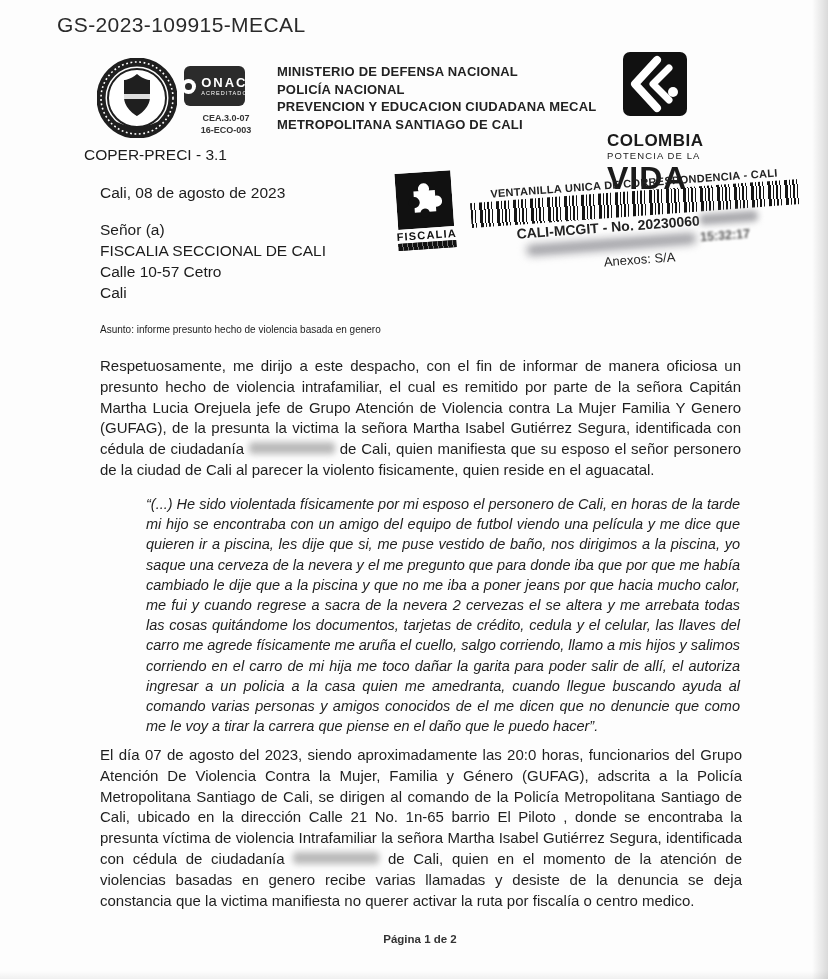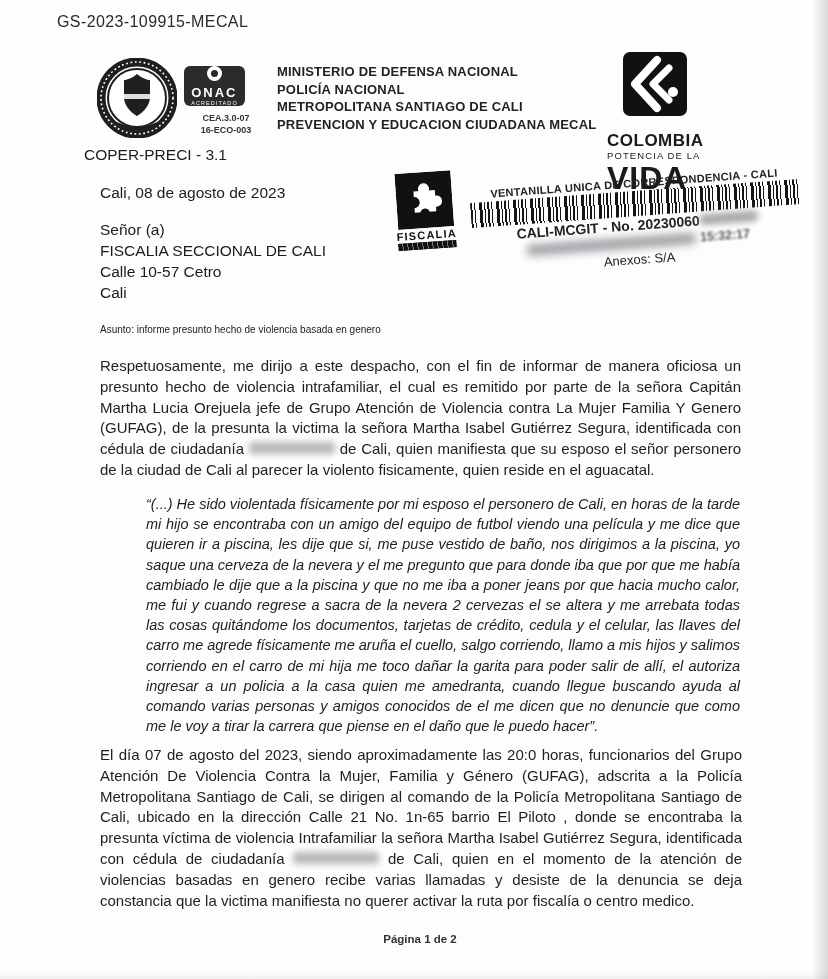--- a/index.html
+++ b/index.html
@@ -9,27 +9,27 @@
     font-family:"Liberation Sans", sans-serif; color:#1c1c1c;
     -webkit-font-smoothing:antialiased;
   }
   .scan-edge-right { position:absolute; top:0; right:0; width:16px; height:100%;
     background:linear-gradient(90deg, rgba(0,0,0,0) 0%, rgba(0,0,0,0.14) 100%); }
   .scan-edge-bottom { position:absolute; bottom:0; left:0; width:100%; height:8px;
     background:linear-gradient(180deg, rgba(0,0,0,0) 0%, rgba(0,0,0,0.05) 100%); }
 
   .abs { position:absolute; }
 
-  .ref { left:57px; top:13px; font-size:16px; letter-spacing:.4px; color:#2a2a2a; }
+  .ref { left:57px; top:13px; font-size:21px; letter-spacing:.4px; color:#2a2a2a; }
 
   
   .crest { left:97px; top:58px; width:80px; height:80px; }
   .onac-wrap { left:184px; top:66px; width:84px; text-align:center; }
   .onac-badge { width:61px; height:40px; background:#2b2b2b; border-radius:6px;
-    display:flex; align-items:center; justify-content:center; gap:5px;flex-direction:column; }
+    display:flex; align-items:center; justify-content:center; gap:5px; }
   .onac-dot { width:15px; height:15px; border-radius:50%; background:#fff; position:relative; flex:none; }
   .onac-dot::after { content:""; position:absolute; left:4px; top:4px; width:7px; height:7px;
     border-radius:50%; background:#2b2b2b; }
   .onac-text { color:#fff; text-align:left; line-height:1; }
   .onac-name { font-weight:bold; font-size:13px; letter-spacing:2px; }
   .onac-sub { font-size:5.5px; letter-spacing:1.1px; margin-top:2px; }
   .onac-certs { margin-top:6px; font-size:9px; line-height:12px; color:#333; font-weight:bold; }
   .ministry { left:277px; top:63px; font-weight:bold; font-size:13px; line-height:17.5px;
     letter-spacing:.2px; color:#222; }
 
@@ -110,22 +110,22 @@
     </div>
     <div class="onac-certs">
       <div>CEA.3.0-07</div>
       <div>16-ECO-003</div>
     </div>
   </div>
 
   <div class="abs ministry">
     <div>MINISTERIO DE DEFENSA NACIONAL</div>
     <div>POLICÍA NACIONAL</div>
+    <div>PREVENCION Y EDUCACION CIUDADANA MECAL</div>
     <div>METROPOLITANA SANTIAGO DE CALI</div>
-    <div>PREVENCION Y EDUCACION CIUDADANA MECAL</div>
   </div>
 
   <div class="abs col-logo">
     <svg class="col-icon" viewBox="0 0 64 64">
       <rect x="0" y="0" width="64" height="64" rx="7" fill="#111111"></rect>
       <path d="M34 8 L12 32 L34 56" stroke="#ffffff" stroke-width="8" fill="none" stroke-linecap="round" stroke-linejoin="round"></path>
       <path d="M46 16 L30 32 L46 48" stroke="#ffffff" stroke-width="7" fill="none" stroke-linecap="round" stroke-linejoin="round"></path>
       <circle cx="50" cy="40" r="5" fill="#ffffff"></circle>
     </svg>
     <div class="col-text">

